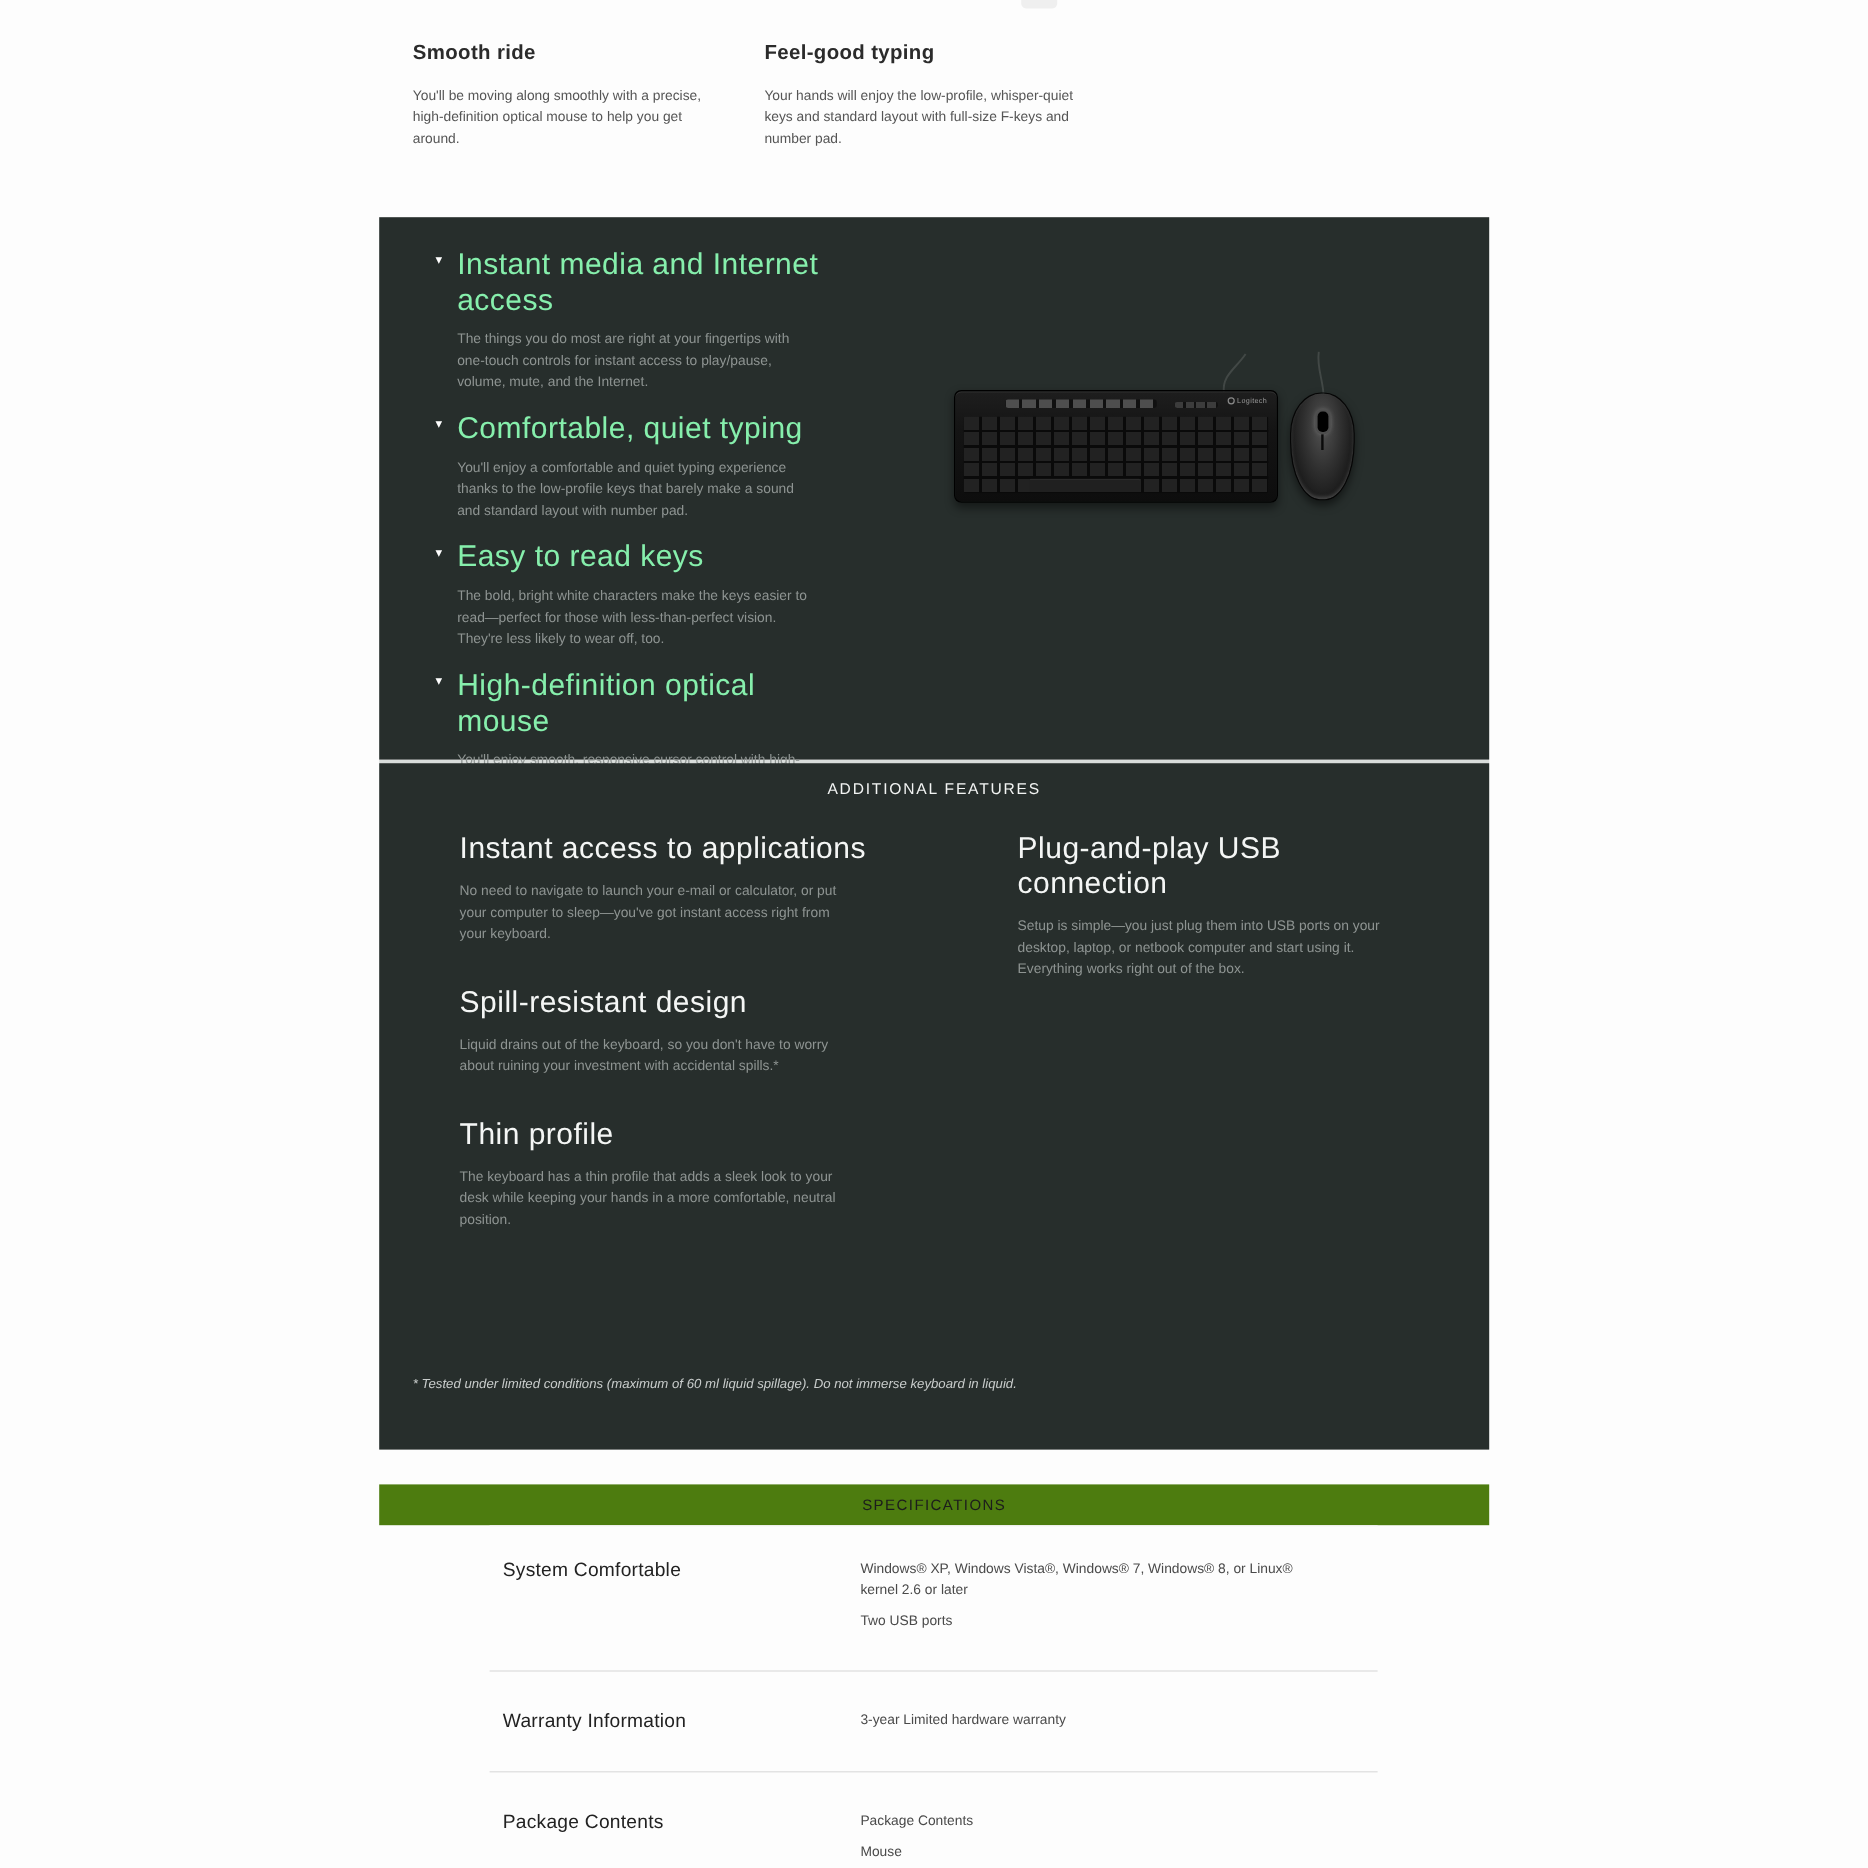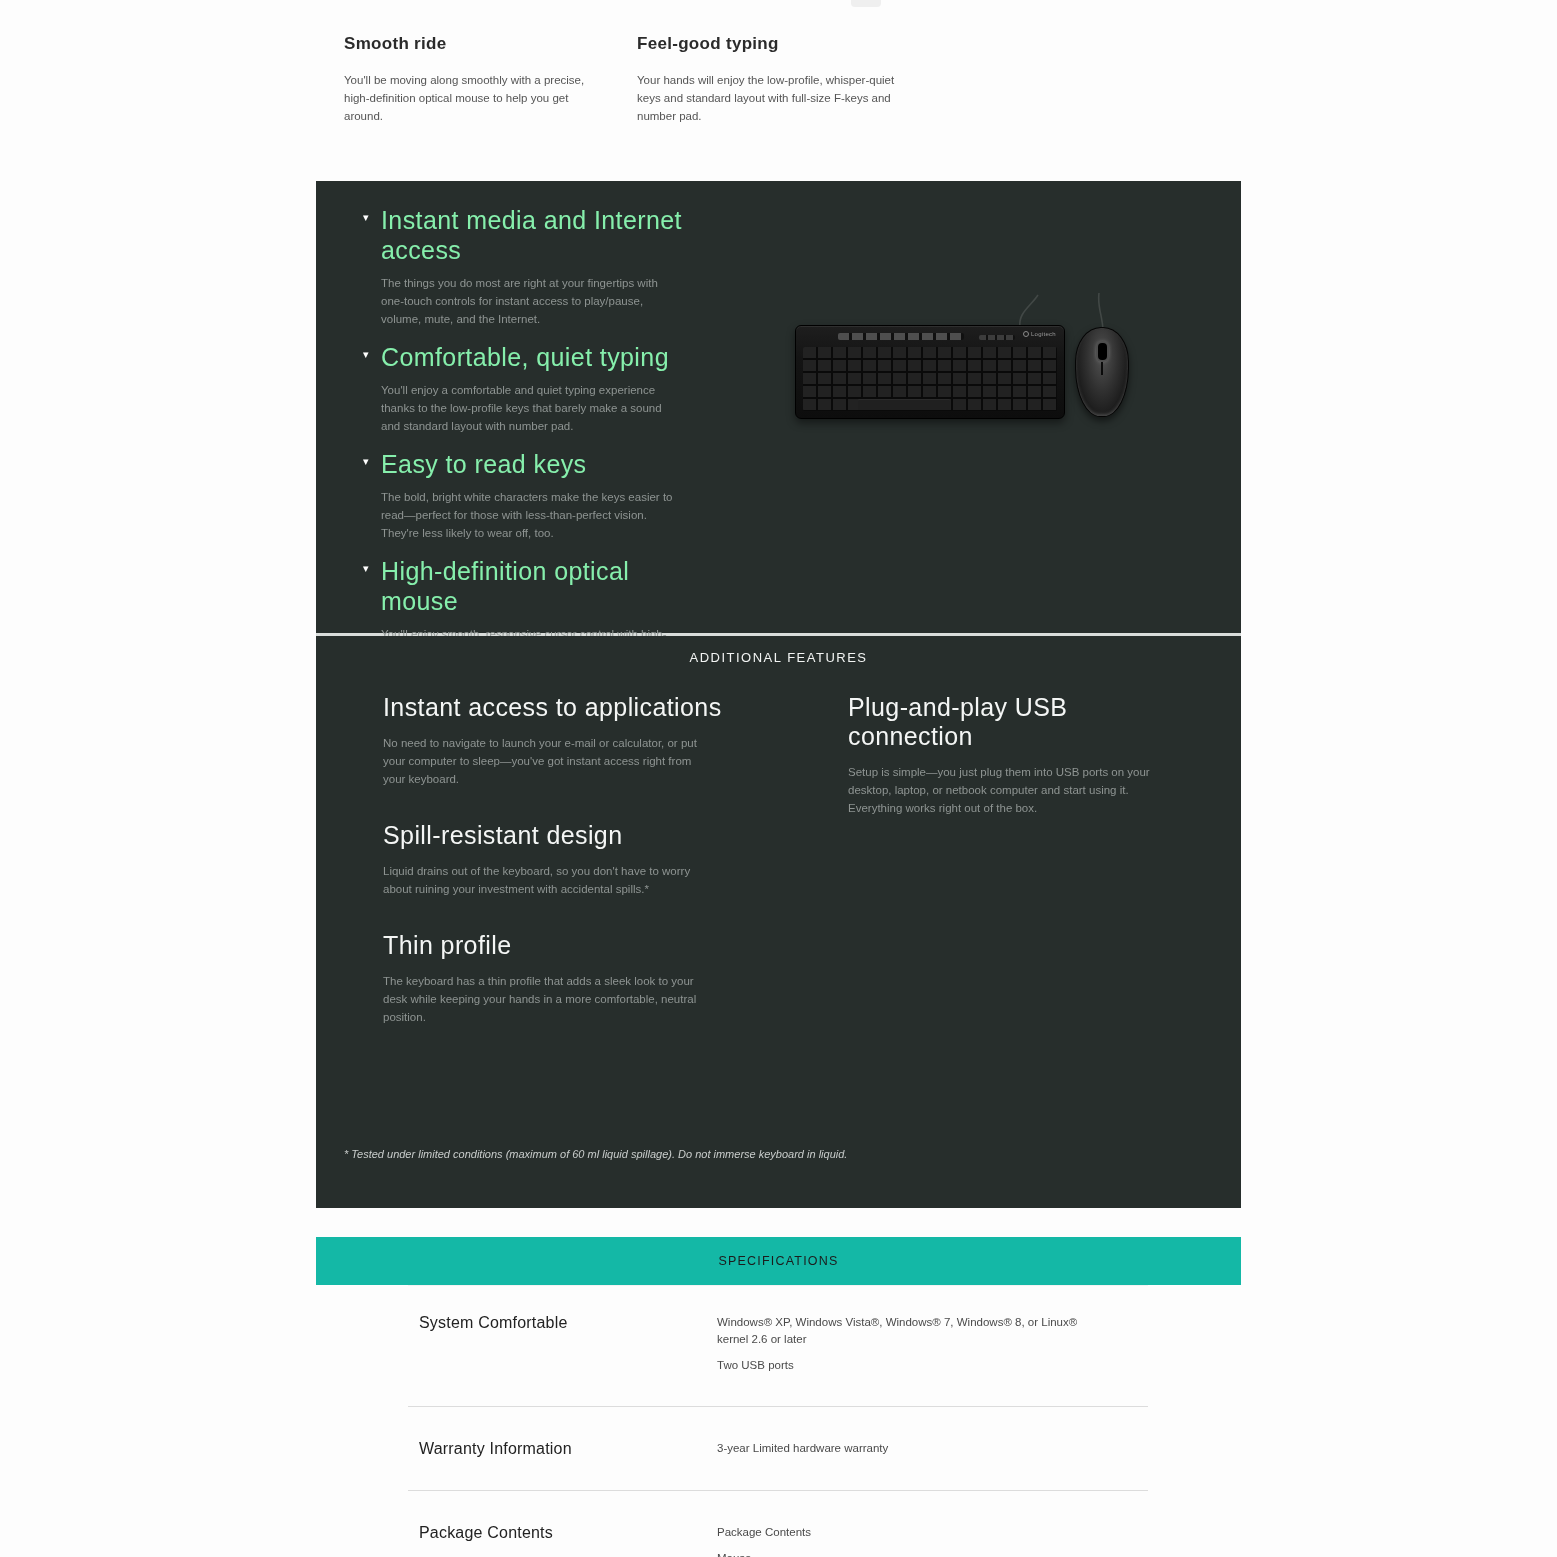--- a/index.html
+++ b/index.html
@@ -101,21 +101,21 @@
   .af-item { margin-bottom:33px; }
   .af-h { font-size:25px; font-weight:300; color:#f4f6f5; letter-spacing:.4px; margin-bottom:12px; }
   .af-b { font-size:11.5px; line-height:18px; color:#8e9492; width:320px; }
   .af-footnote {
     position:absolute; left:28px; bottom:48px; font-size:11px; font-style:italic; color:#c9cdcc;
   }
 
   
   .spec-gap { height:29px; }
   .spec-bar {
-    height:48px; background:#14b8a6; display:flex; align-items:center; justify-content:center;
+    height:34px; background:#4d7c0f; display:flex; align-items:center; justify-content:center;
   }
   .spec-bar-title { font-size:12.5px; letter-spacing:1.2px; color:#1c1c1c; font-weight:500; }
   .spec-list { margin:0 93px 0 92px; border-top:1px solid #f2f2f2; }
   .spec-row { display:flex; padding:33px 0 32px 11px; border-bottom:1px solid #dcdcdc; }
   .spec-row.first { padding-top:28px; }
   .spec-row.last { border-bottom:none; }
   .spec-label { width:298px; font-size:16px; color:#222; font-weight:500; letter-spacing:.2px; }
   .spec-value { width:375px; font-size:11.5px; color:#4a4a4a; line-height:17px; }
   .spec-value p { margin-bottom:9px; }
   .spec-value p:last-child { margin-bottom:0; }

